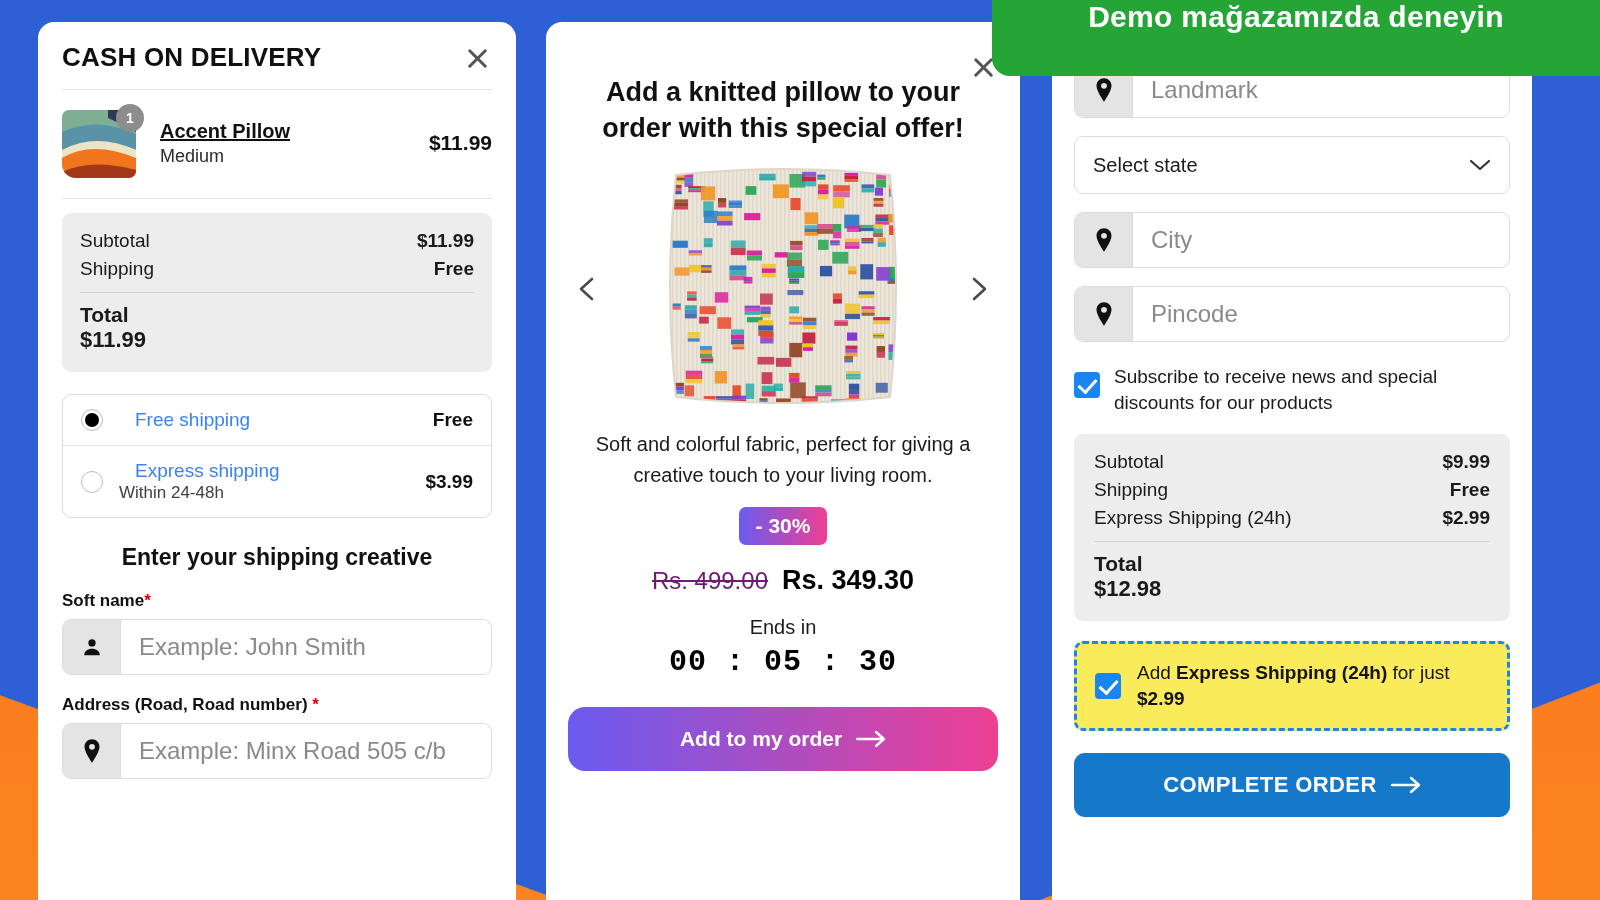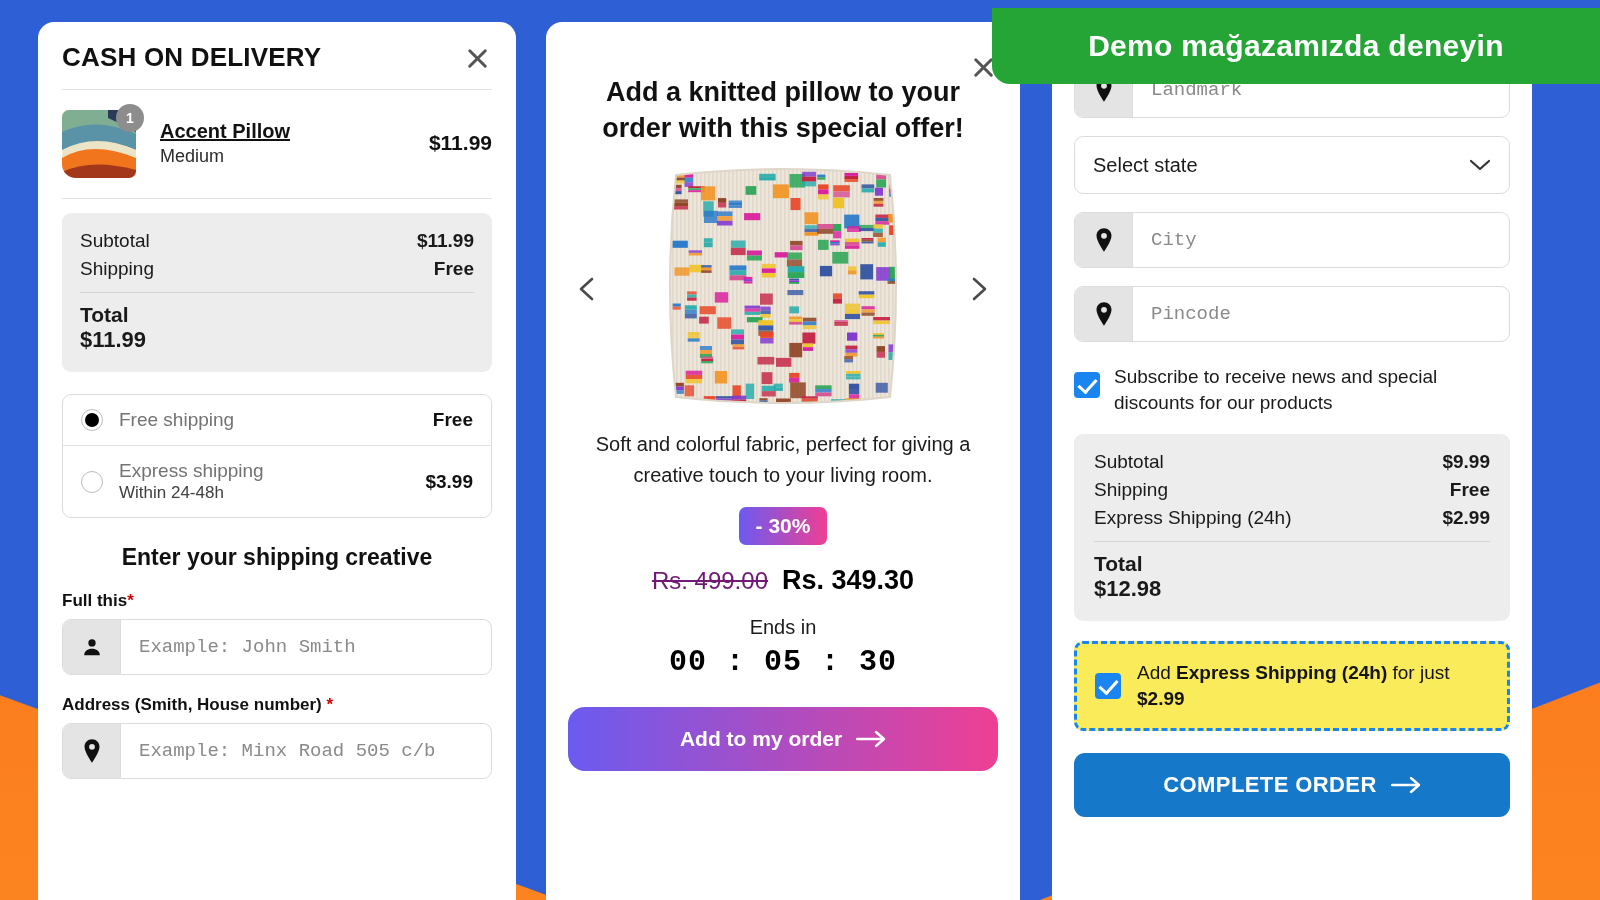--- a/index.html
+++ b/index.html
@@ -124,21 +124,21 @@
   .radio {
     width: 22px; height: 22px; border-radius: 50%;
     border: 1px solid #bdbdbd; background: #fff; flex: none;
     position: relative;
   }
   .radio.on::after {
     content: ""; position: absolute; left: 3px; top: 3px;
     width: 14px; height: 14px; border-radius: 50%; background: #000;
   }
   .ship-text { flex: 1; }
-  .ship-name { font-size: 19px; color: #737373; }
+  .ship-name { font-size: 19px; color: #3b82f6; margin-left: 16px; }
   .ship-sub { font-size: 17px; color: #404040; margin-top: 1px; }
   .ship-price { font-size: 19px; font-weight: bold; color: #111; }
 
   #address-heading {
     text-align: center; font-size: 23px; font-weight: bold;
     color: #111; margin-top: 26px;
   }
   .field-label {
     font-size: 17px; font-weight: bold; color: #111;
     margin: 20px 0 8px 0;
@@ -149,22 +149,22 @@
     border: 1px solid #dcdcdc; border-radius: 9px; overflow: hidden;
     height: 56px; background: #fff;
   }
   .input-icon {
     width: 58px; background: #e4e4e4;
     display: flex; align-items: center; justify-content: center;
     border-right: 1px solid #dcdcdc; flex: none;
   }
   .input-row input {
     border: 0; outline: none; flex: 1;
-    font-size: 19px; padding: 0 18px; color: #701a75;
-    font-family: Liberation Mono, monospace;
+    font-size: 24px; padding: 0 18px; color: #701a75;
+    font-family: Liberation Sans, sans-serif;
     background: transparent;
   }
   .input-row input::placeholder { color: #8a8a8a; }
 
   
   #panel-mid {
     left: 546px; top: 22px;
     width: 474px; height: 900px;
     padding: 0 22px;
   }
@@ -276,25 +276,25 @@
     margin-top: 22px; width: 100%; height: 64px;
     background: #1578c8; border: 0; border-radius: 11px;
     color: #fff; font-size: 22px; font-weight: bold;
     display: flex; align-items: center; justify-content: center; gap: 14px;
     cursor: pointer; font-family: "Liberation Sans", sans-serif;
     letter-spacing: .4px;
   }
 
   
   #demo-banner {
-    position: absolute; right: 0; top: 8px;
+    position: absolute; right: 0; top: 0;
     width: 608px; height: 76px;
     background: #24a536;
     border-bottom-left-radius: 18px;
-    display: flex; align-items: center; justify-content: center;
+    display: flex; align-items: flex-start; justify-content: center;
     z-index: 40;
   }
   #demo-banner-text {
     color: #fff; font-size: 30px; font-weight: bold; letter-spacing: .3px;
   }
 </style>
 </head>
 <body>
 
 <div id="bg-blue"></div>
@@ -364,34 +364,34 @@
         <div class="ship-name">Express shipping</div>
         <div class="ship-sub">Within 24-48h</div>
       </div>
       <div class="ship-price">$3.99</div>
     </div>
   </div>
 
   <div id="address-heading">Enter your shipping creative</div>
 
   <div class="field-label">
-    <span>Full this</span><span class="req">*</span>
+    <span>Soft name</span><span class="req">*</span>
   </div>
   <div class="input-row">
     <div class="input-icon">
       <svg width="22" height="22" viewBox="0 0 24 24" fill="#111">
           <circle cx="12" cy="7.5" r="4"></circle>
           <path d="M3.5 21c0-4.4 3.8-7 8.5-7s8.5 2.6 8.5 7z"></path>
         </svg>
     </div>
     <input type="text" placeholder="Example: John Smith" style="">
   </div>
 
   <div class="field-label">
-    <span>Address (Smith, House number)</span> <span class="req">*</span>
+    <span>Address (Road, Road number)</span> <span class="req">*</span>
   </div>
   <div class="input-row">
     <div class="input-icon">
       <svg width="20" height="24" viewBox="0 0 24 28" fill="#111">
           <path d="M12 0C6.9 0 3 3.9 3 9c0 6.6 9 19 9 19s9-12.4 9-19c0-5.1-3.9-9-9-9zm0 12.5A3.5 3.5 0 1 1 12 5.5a3.5 3.5 0 0 1 0 7z"></path>
         </svg>
     </div>
     <input type="text" placeholder="Example: Minx Road 505 c/b" style="">
   </div>
 </div>

